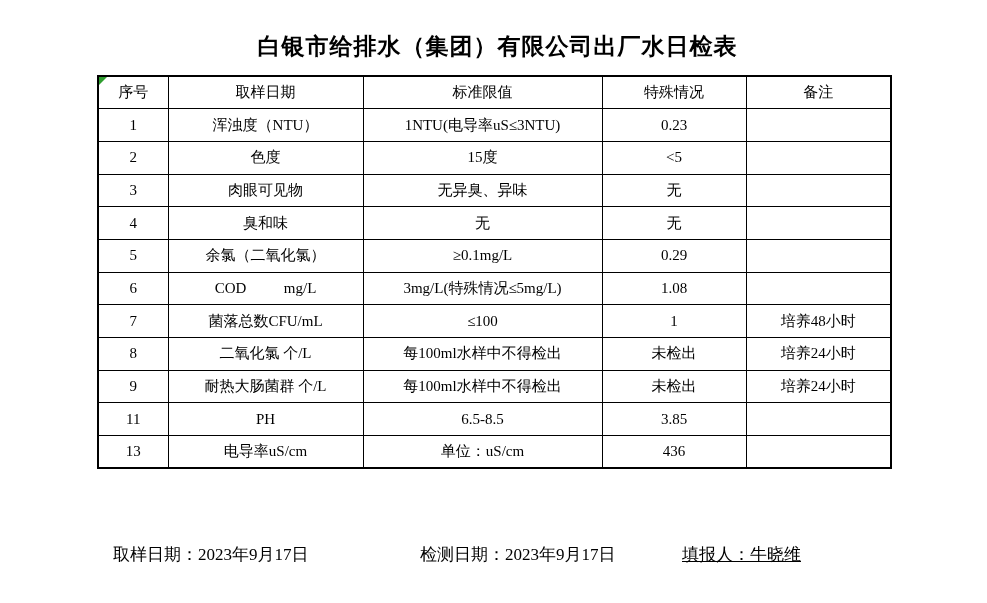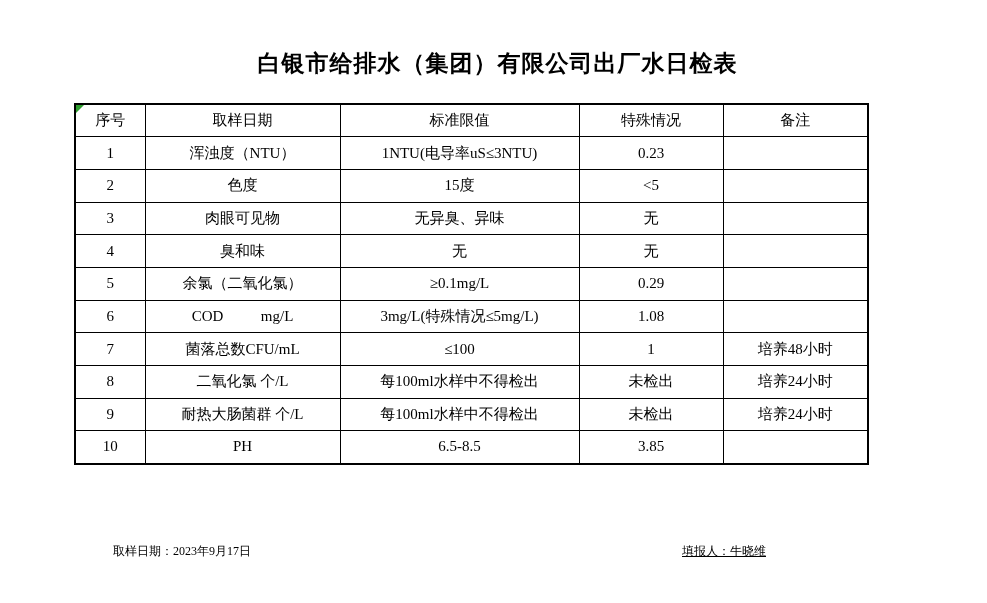--- a/index.html
+++ b/index.html
@@ -7,30 +7,30 @@
     width: 987px; height: 603px;
     background: #ffffff;
     font-family: "Liberation Serif", "DejaVu Serif", serif;
     color: #000000;
     overflow: hidden;
   }
   .page { position: relative; width: 987px; height: 603px; background: #ffffff; }
 
   .title {
     position: absolute;
-    top: 48px; left: 0; width: 987px;
+    top: 31px; left: 0; width: 987px;
     text-align: center;
     font-size: 23px;
     font-weight: bold;
     letter-spacing: 1px;
     white-space: nowrap;
     padding-left: 8px;
   }
 
-  .table-wrap { position: absolute; left: 74px; top: 75px; margin-top: 28px; }
+  .table-wrap { position: absolute; left: 97px; top: 75px; }
 
   table.inspection {
     border-collapse: collapse;
     table-layout: fixed;
     width: 793px;
     border: 2px solid #000000;
   }
   table.inspection th, table.inspection td {
     border: 1px solid #000000;
     text-align: center;
@@ -47,21 +47,21 @@
     position: absolute;
     top: 2px; left: 2px;
     width: 0; height: 0;
     border-top: 8px solid #2f9e2f;
     border-right: 8px solid transparent;
   }
 
   .footer {
     position: absolute;
     top: 543px; left: 0; width: 987px; height: 22px;
-    font-size: 12px;
+    font-size: 17px;
     white-space: nowrap;
   }
   .footer .f-item { position: absolute; top: 0; }
   .f-sample  { left: 113px; }
   .f-test    { left: 420px; }
   .f-reporter{ left: 682px; text-decoration: underline; }
 </style>
 </head>
 <body>
 
@@ -145,29 +145,37 @@
             <td>培养24小时</td>
           </tr>
           <tr>
             <td>9</td>
             <td>耐热大肠菌群 个/L</td>
             <td>每100ml水样中不得检出</td>
             <td>未检出</td>
             <td>培养24小时</td>
           </tr>
           <tr>
-            <td>10</td>
+            <td>11</td>
             <td>PH</td>
             <td>6.5-8.5</td>
             <td>3.85</td>
+            <td></td>
+          </tr>
+          <tr>
+            <td>13</td>
+            <td>电导率uS/cm</td>
+            <td>单位：uS/cm</td>
+            <td>436</td>
             <td></td>
           </tr>
         </tbody>
     </table>
     <div class="err-indicator"></div>
   </div>
 
   <div class="footer">
     <span class="f-item f-sample">取样日期：2023年9月17日</span>
+    <span class="f-item f-test">检测日期：2023年9月17日</span>
     <span class="f-item f-reporter">填报人：牛晓维</span>
   </div>
 
 </div>
 
 </body></html>

